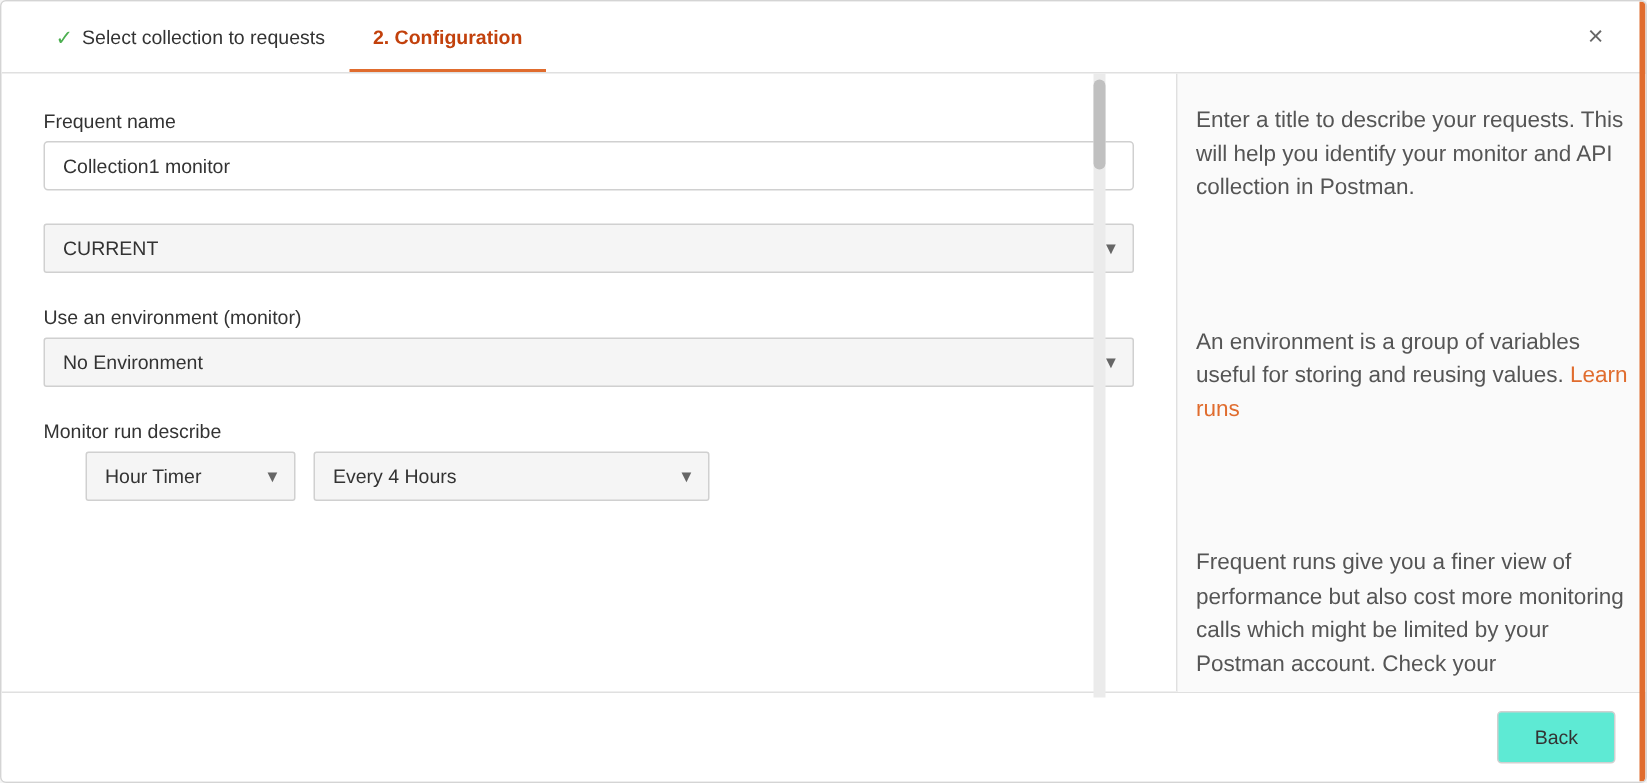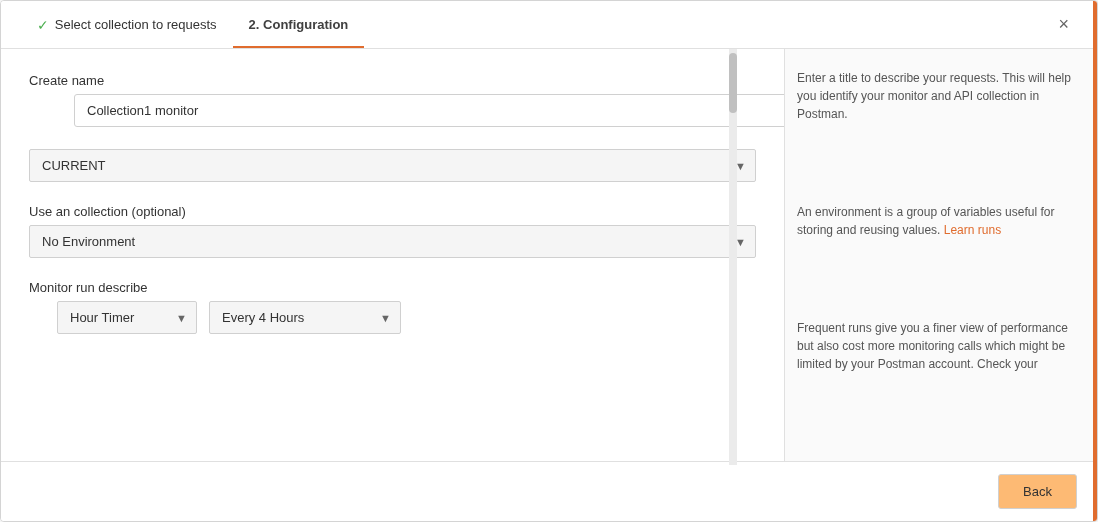--- a/index.html
+++ b/index.html
@@ -40,21 +40,21 @@
       cursor: pointer;
       color: #666;
       font-size: 13px;
       position: relative;
       white-space: nowrap;
     }
     .tab.completed {
       color: #333;
     }
     .tab.active {
-      color: #404040;
+      color: #c2410c;
       font-weight: 600;
       justify-content: flex-end;
     }
     .tab.active::after {
       content: '';
       position: absolute;
       bottom: 0;
       left: 0;
       right: 0;
       height: 2px;
@@ -83,21 +83,21 @@
       flex: 1;
       padding: 24px 28px;
       overflow-y: auto;
       border-right: 1px solid #e0e0e0;
     }
     .right-panel {
       width: 312px;
       padding: 20px 12px;
       background: #fafafa;
       overflow-y: auto;
-      font-size: 12px;
+      font-size: 15px;
       color: #555;
       line-height: 1.5;
     }
     .right-panel-section {
       margin-bottom: 80px;
     }
     .right-panel-section p {
       margin-bottom: 0;
     }
     .form-group {
@@ -112,21 +112,20 @@
     }
     .form-input {
       width: 100%;
       padding: 8px 12px;
       border: 1px solid #d0d0d0;
       border-radius: 3px;
       font-size: 13px;
       color: #333;
       background: #fff;
       outline: none;
-      margin-left: 45px;
     }
     .form-select-wrapper {
       position: relative;
       width: 100%;
     }
     .form-select {
       width: 100%;
       padding: 8px 32px 8px 12px;
       border: 1px solid #d0d0d0;
       border-radius: 2px;
@@ -153,42 +152,42 @@
       align-items: center;
       padding-left: 28px;
     }
     .frequency-select-wrapper {
       position: relative;
     }
     .frequency-select-wrapper.small {
       width: 140px;
     }
     .frequency-select-wrapper.large {
-      width: 192px;
+      width: 264px;
     }
     .link-orange {
       color: #e06c2e;
       text-decoration: none;
       cursor: pointer;
     }
     .modal-footer {
       display: flex;
       justify-content: flex-end;
       align-items: center;
       padding: 12px 20px;
       border-top: 1px solid #e0e0e0;
       background: #fff;
       gap: 10px;
       flex-shrink: 0;
     }
     .btn-back {
       padding: 9px 24px;
       border: 1px solid #d0d0d0;
       border-radius: 3px;
-      background: #fdba74;
+      background: #5eead4;
       color: #333;
       font-size: 13px;
       cursor: pointer;
     }
     .btn-create {
       padding: 9px 28px;
       border: none;
       border-radius: 3px;
       background: #e06c2e;
       color: #fff;
@@ -236,35 +235,35 @@
       <span>2. Configuration</span>
     </div>
     <button class="close-btn">×</button>
   </div>
 
   <div class="modal-body">
 
     <div class="left-panel">
 
       <div class="form-group">
-        <label class="form-label">Create name</label>
+        <label class="form-label">Frequent name</label>
         <input class="form-input" type="text" value="Collection1 monitor" style="">
       </div>
 
       <div class="form-group">
         <div class="form-select-wrapper">
           <select class="form-select">
             <option>CURRENT</option>
           </select>
           <span class="select-arrow">▼</span>
         </div>
       </div>
 
       <div class="form-group">
-        <label class="form-label">Use an collection (optional)</label>
+        <label class="form-label">Use an environment (monitor)</label>
         <div class="form-select-wrapper">
           <select class="form-select">
             <option>No Environment</option>
           </select>
           <span class="select-arrow">▼</span>
         </div>
       </div>
 
       <div class="form-group">
         <label class="form-label">Monitor run describe</label>

